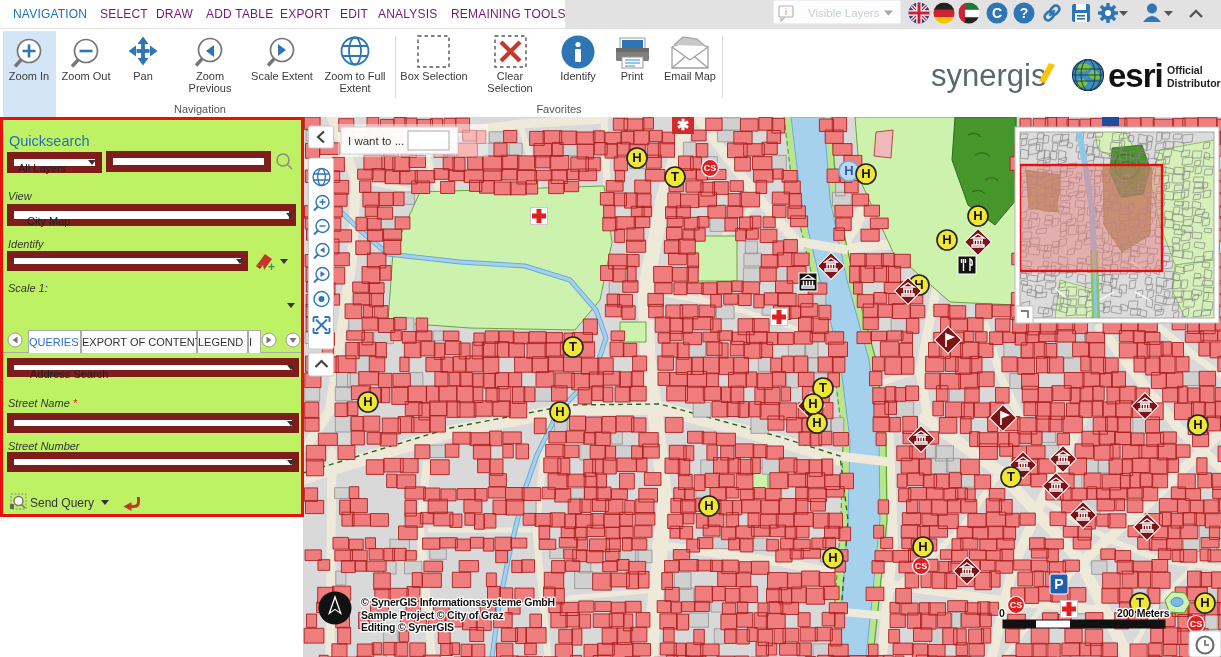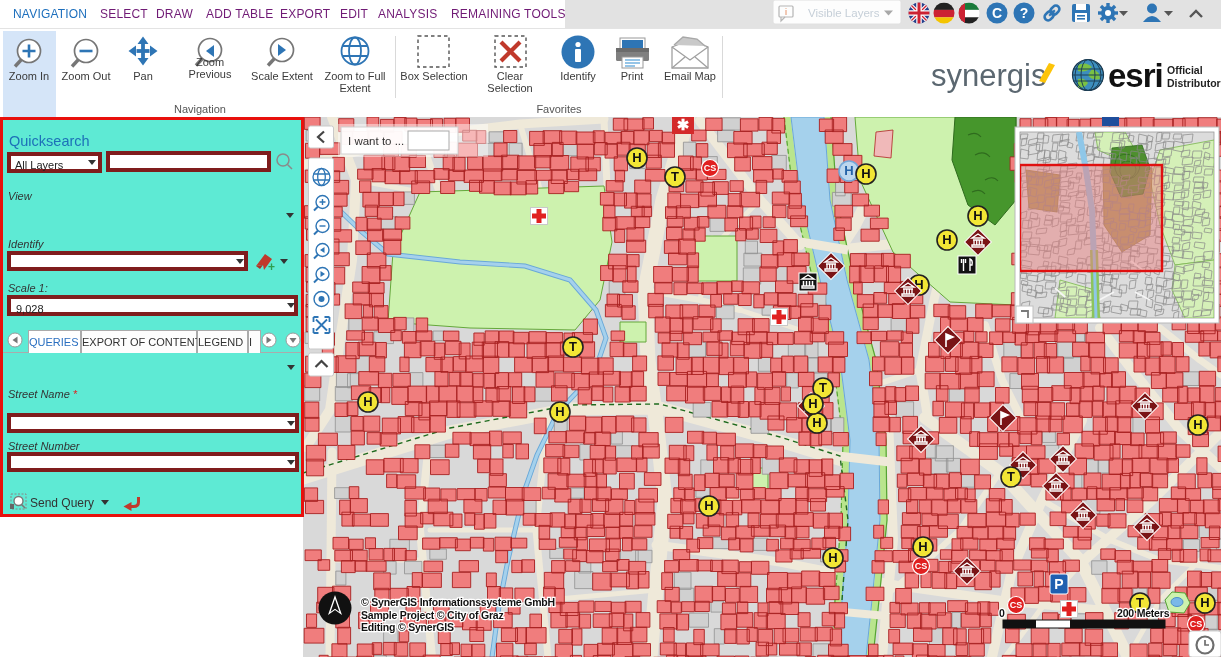--- a/index.html
+++ b/index.html
@@ -8,23 +8,23 @@
 #topbar .grayseg { position:absolute; left:565px; top:0; width:656px; height:28px; background:#e2e2e2; }
 #tabs { position:absolute; left:0; top:0; height:28px; }
 #tabs span { position:absolute; top:7px; font-size:12px; color:#701a75; letter-spacing:0.2px; white-space:nowrap; }
 #tabs .act { color:#1d6fbd; }
 #ribbon { position:absolute; left:0; top:28px; width:1221px; height:89px; background:#fff; border-top:1px solid #e3e3e3; }
 .rsep { position:absolute; top:7px; width:1px; height:62px; background:#d9d9d9; }
 .rbtn { position:absolute; top:2px; text-align:center; font-size:11px; color:#3a3a3a; }
 .glabel { position:absolute; top:74px; font-size:11px; color:#555; text-align:center; }
 #zoominhl { position:absolute; left:3px; top:2px; width:53px; height:87px; background:#d5e5f8; }
 #sidebar { position:absolute; left:0; top:117px; width:305px; height:540px; background:#fff; }
-#panel { position:absolute; left:0; top:117px; width:304px; height:400px; background:#5eead4; border:3px solid #e8100c; }
+#panel { position:absolute; left:0; top:117px; width:304px; height:400px; background:#bef264; border:3px solid #e8100c; }
 #panel .lbl { font-size:11px; color:#333;font-style:italic; }
-.dd { position:absolute; border:4px solid #7f1d1d; background:#fff; font-size:11px; color:#222; }
+.dd { position:absolute; border:7px solid #7f1d1d; background:#fff; font-size:11px; color:#222; }
 .caret { position:absolute; width:0; height:0; border-left:4.5px solid transparent; border-right:4.5px solid transparent; border-top:5.5px solid #333; }
 .tab { position:absolute; top:0; height:23px; border:1px solid #ababab; border-bottom:none; background:#fff; font-size:11px; color:#333; line-height:23px; white-space:nowrap; }
 
 </style></head><body>
 <div id="stage">
 <div id="topbar">
       <div class="grayseg"></div>
 <div id="tabs">
 <span style="left:13px" class="act">NAVIGATION</span>
 <span style="left:100px" class="">SELECT</span>
@@ -170,21 +170,21 @@
 <g fill="#fff" stroke="#a0a0a0" stroke-width="1.3">
           <path d="M672 18 l18 -7 l18 7 v21 h-36z"></path>
           <path d="M672 18 l18 13 l18 -13" fill="none"></path>
           <path d="M672 39 l13 -11 M708 39 l-13 -11" fill="none"></path>
           <path d="M674 16 l9 -8 l14 2 l8 7" fill="#c9c9c9" stroke="#a8a8a8"></path>
         </g>
 </svg>
 <div class="rbtn" style="left:1px;width:56px;top:41px">Zoom In</div>
 <div class="rbtn" style="left:54px;width:64px;top:41px">Zoom Out</div>
 <div class="rbtn" style="left:118px;width:50px;top:41px">Pan</div>
-<div class="rbtn" style="left:175px;width:70px;top:27px">Zoom<br>Previous</div>
+<div class="rbtn" style="left:175px;width:70px;top:41px">Zoom<br>Previous</div>
 <div class="rbtn" style="left:244px;width:76px;top:41px">Scale Extent</div>
 <div class="rbtn" style="left:313px;width:84px;top:41px">Zoom to Full<br>Extent</div>
 <div class="rbtn" style="left:389px;width:90px;top:41px">Box Selection</div>
 <div class="rbtn" style="left:475px;width:70px;top:41px">Clear<br>Selection</div>
 <div class="rbtn" style="left:548px;width:60px;top:41px">Identify</div>
 <div class="rbtn" style="left:609px;width:46px;top:41px">Print</div>
 <div class="rbtn" style="left:655px;width:70px;top:41px">Email Map</div>
 <div class="glabel" style="left:160px;width:80px">Navigation</div>
 <div class="glabel" style="left:519px;width:80px">Favorites</div>
 <svg width="300" height="70" style="position:absolute;left:921px;top:20px" xmlns="http://www.w3.org/2000/svg">
@@ -948,54 +948,57 @@
 <div class="dd" style="left:4px;top:32px;width:95px;height:21px">
         <span style="position:absolute;left:4px;top:3px">All Layers</span>
       </div>
       <div class="caret" style="left:85px;top:40px"></div>
 <div class="dd" style="left:103px;top:31px;width:165px;height:21px"></div>
 <svg width="22" height="22" style="position:absolute;left:271px;top:32px" xmlns="http://www.w3.org/2000/svg">
         <circle cx="9" cy="8" r="6" fill="none" stroke="#8a8a8a" stroke-width="1.5"></circle>
         <path d="M13.5 12.5 l4.5 4.5" stroke="#8a8a8a" stroke-width="1.5"></path>
       </svg>
 <div class="lbl" style="position:absolute;left:5px;top:70px">View</div>
+<div class="dd" style="left:4px;top:84px;width:289px;height:22px">
+        <span style="position:absolute;left:13px;top:4px">City Map</span>
+      </div>
       <div class="caret" style="left:283px;top:93px"></div>
 <div class="lbl" style="position:absolute;left:5px;top:118px">Identify</div>
 <div class="dd" style="left:4px;top:131px;width:241px;height:20px"></div>
       <div class="caret" style="left:233px;top:139px"></div>
 <svg width="34" height="24" style="position:absolute;left:250px;top:130px" xmlns="http://www.w3.org/2000/svg">
 <path d="M3 16 l9 -12 l7 5 l-8 11 l-1 -5z" fill="#c0392b"></path>
         <path d="M3 16 l4 3 l3 -4" fill="#a93226"></path>
 <text x="15" y="21" font-size="12" font-weight="bold" fill="#2e9e4f" font-family="Liberation Sans, sans-serif">+</text>
       </svg>
 <div class="caret" style="left:277px;top:139px"></div>
 <div class="lbl" style="position:absolute;left:5px;top:162px">Scale 1:</div>
-<div class="dd" style="left:4px;top:175px;width:291px;height:21px">
-        <span style="position:absolute;left:5px;top:4px">9,028</span>
-      </div>
       <div class="caret" style="left:284px;top:183px"></div>
 <svg width="18" height="18" style="position:absolute;left:4px;top:212px" xmlns="http://www.w3.org/2000/svg">
         <circle cx="8" cy="8" r="7" fill="#fff" stroke="#999"></circle>
         <path d="M10.5 4.5 l-5 3.5 l5 3.5z" fill="#777"></path>
       </svg>
 <div style="position:absolute;left:0;top:209px;width:298px;height:24px;border-bottom:1px solid #ababab"></div>
 <div class="tab" style="left:25px;top:210px;width:53px;color:#2a6fc0">QUERIES</div>
 <div class="tab" style="left:78px;top:210px;width:116px;background:#fdfdfd">EXPORT OF CONTENT</div>
 <div class="tab" style="left:194px;top:210px;width:51px;background:#fdfdfd">LEGEND</div>
 <div class="tab" style="left:245px;top:210px;width:13px;background:#fdfdfd">I</div>
 <svg width="18" height="18" style="position:absolute;left:258px;top:212px" xmlns="http://www.w3.org/2000/svg">
         <circle cx="8" cy="8" r="7" fill="#fff" stroke="#999"></circle>
         <path d="M5.5 4.5 l5 3.5 l-5 3.5z" fill="#777"></path>
       </svg>
 <svg width="18" height="18" style="position:absolute;left:282px;top:212px" xmlns="http://www.w3.org/2000/svg">
         <circle cx="8" cy="8" r="7" fill="#fff" stroke="#999"></circle>
         <path d="M4.5 6 l3.5 5 l3.5 -5z" fill="#777"></path>
       </svg>
+<div class="dd" style="left:4px;top:238px;width:292px;height:19px">
+        <span style="position:absolute;left:16px;top:3px">Address Search</span>
+      </div>
       <div class="caret" style="left:284px;top:245px"></div>
-<div class="lbl" style="position:absolute;left:5px;top:268px">Street Name<span style="color:#e02020"> *</span></div>
+<div class="lbl" style="position:absolute;left:5px;top:277px">Street Name<span style="color:#e02020"> *</span></div>
 <div class="dd" style="left:4px;top:293px;width:292px;height:20px"></div>
       <div class="caret" style="left:284px;top:301px"></div>
 <div class="lbl" style="position:absolute;left:5px;top:320px">Street Number</div>
 <div class="dd" style="left:4px;top:332px;width:292px;height:20px"></div>
       <div class="caret" style="left:284px;top:340px"></div>
 <svg width="130" height="22" style="position:absolute;left:7px;top:373px" xmlns="http://www.w3.org/2000/svg">
 <rect x="1" y="1" width="15" height="15" fill="none" stroke="#888" stroke-width="1" stroke-dasharray="2 1.5"></rect>
 <circle cx="8.5" cy="8" r="4.5" fill="#fff" stroke="#777" stroke-width="1.4"></circle>
         <path d="M11.5 11.5 l3.5 3.5" stroke="#777" stroke-width="1.6"></path>
 <rect x="0" y="11" width="4" height="5" fill="#666"></rect>

